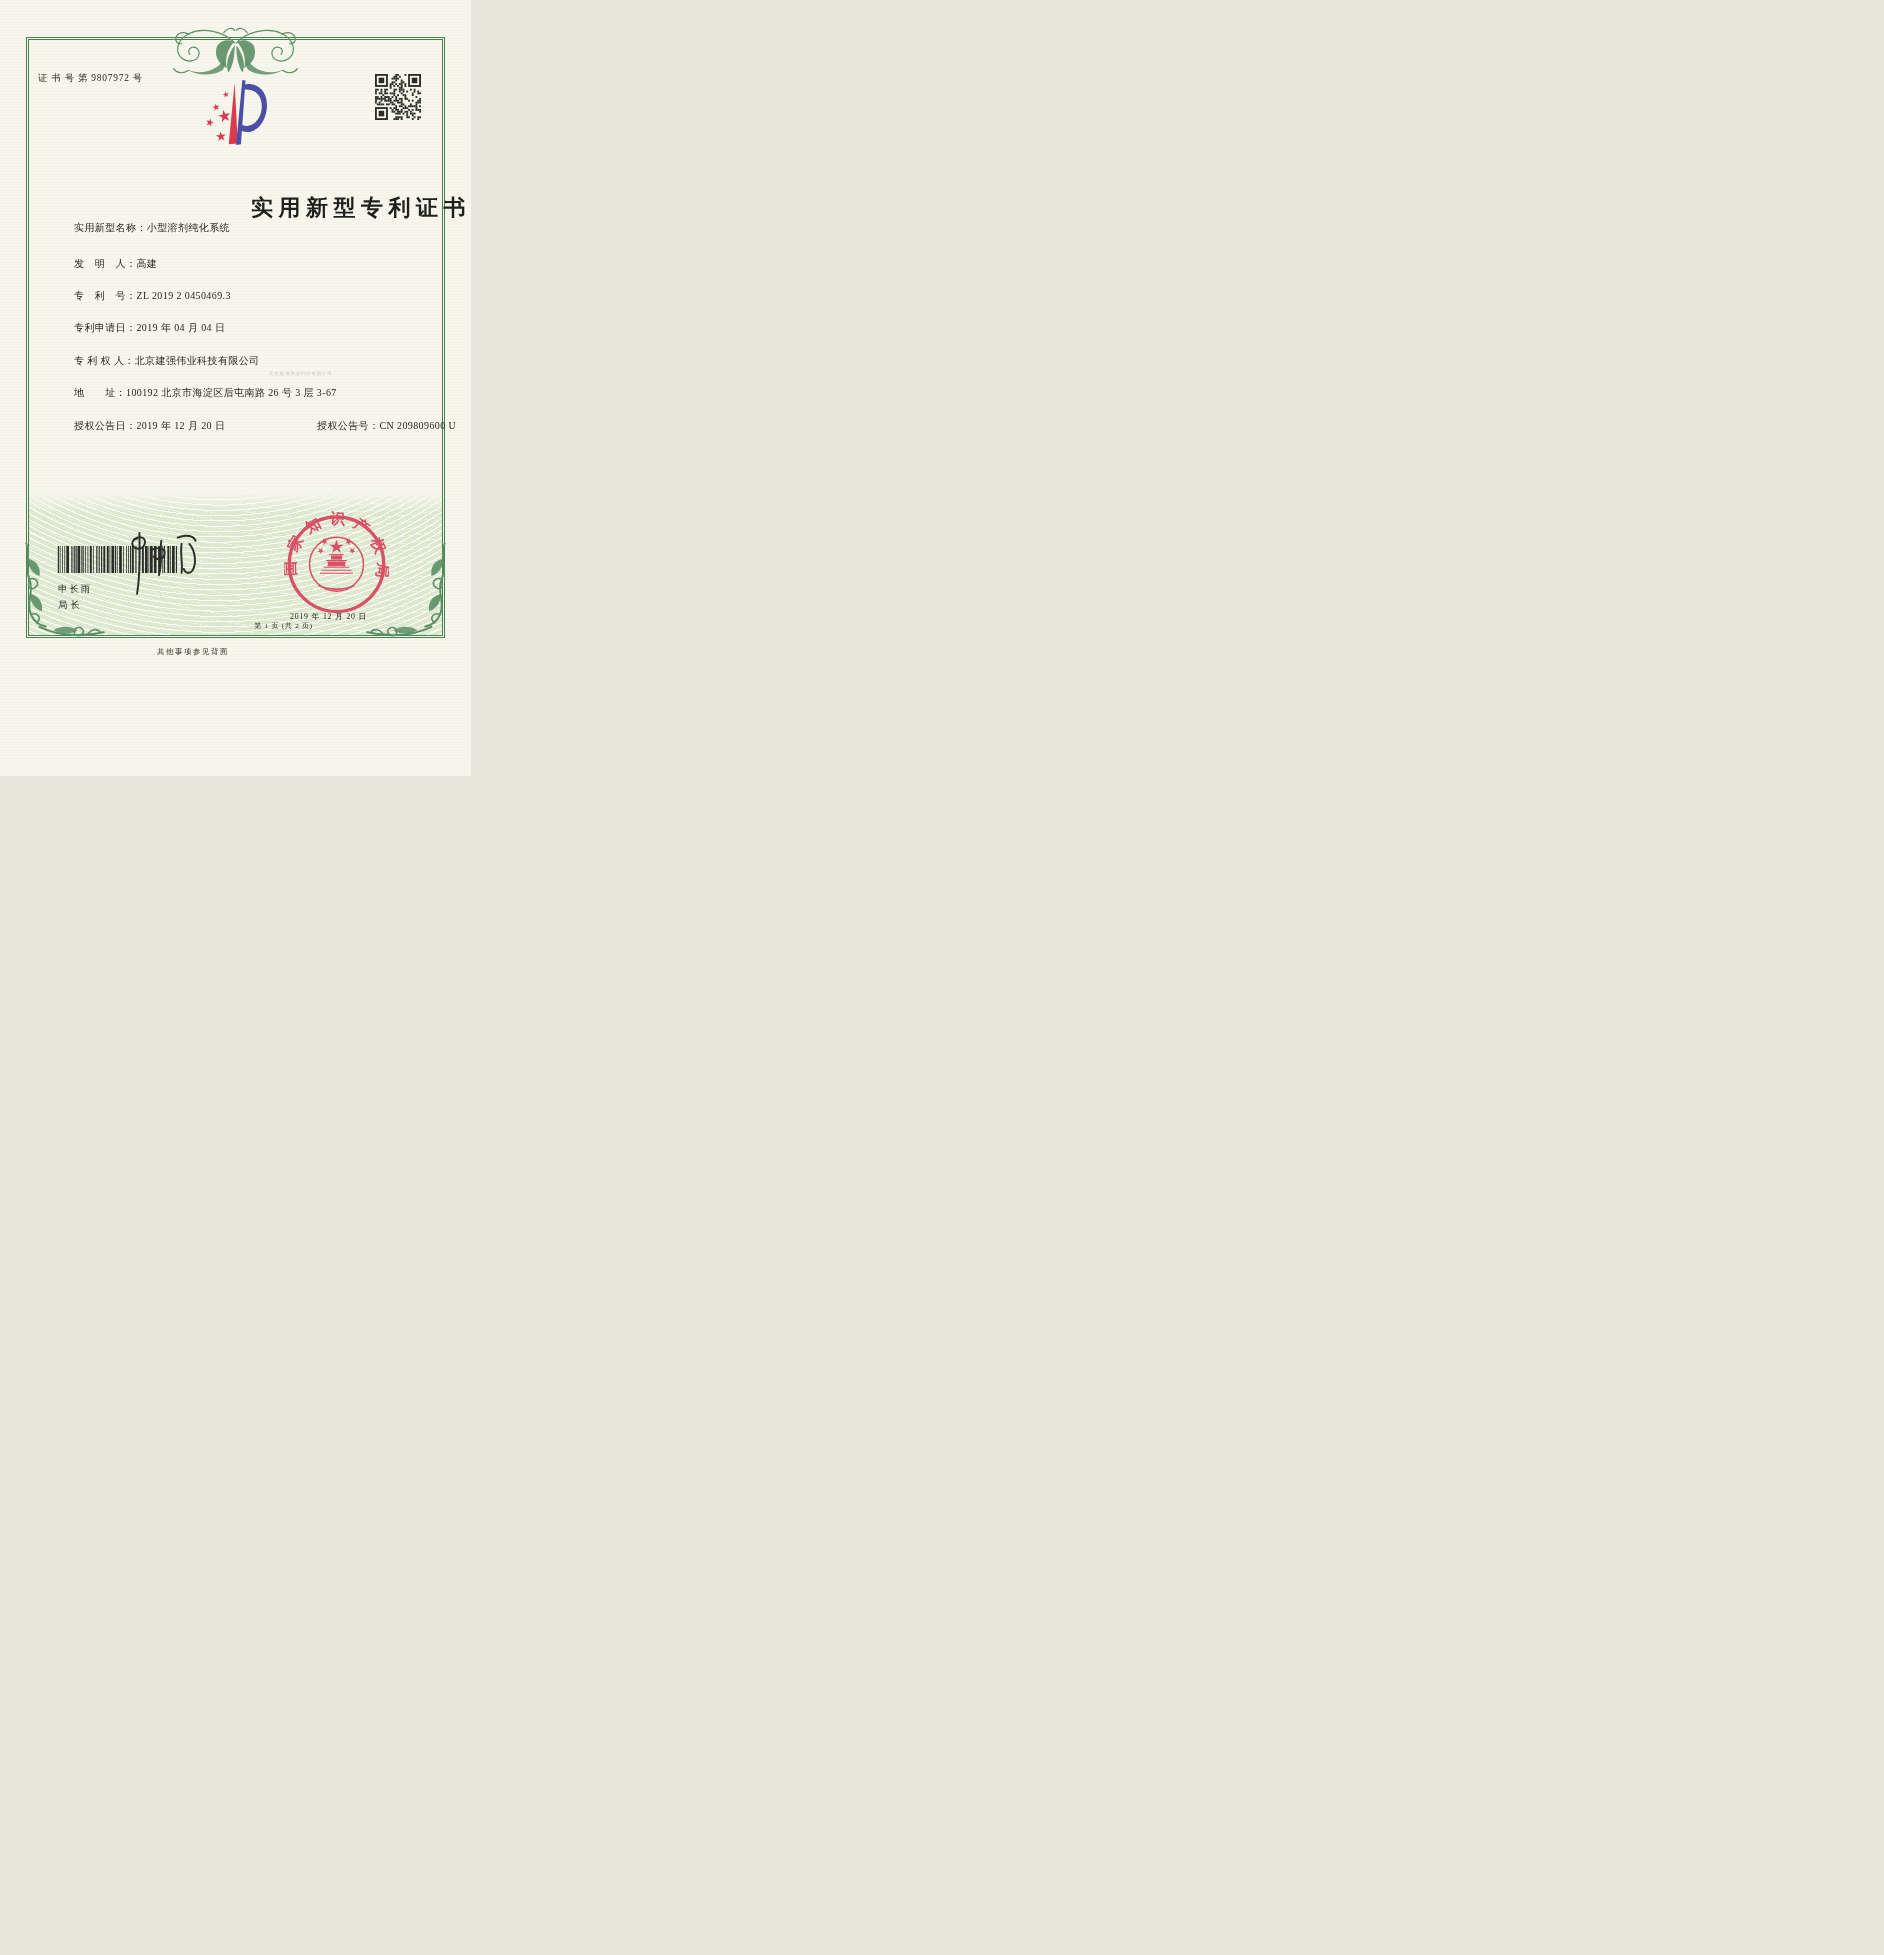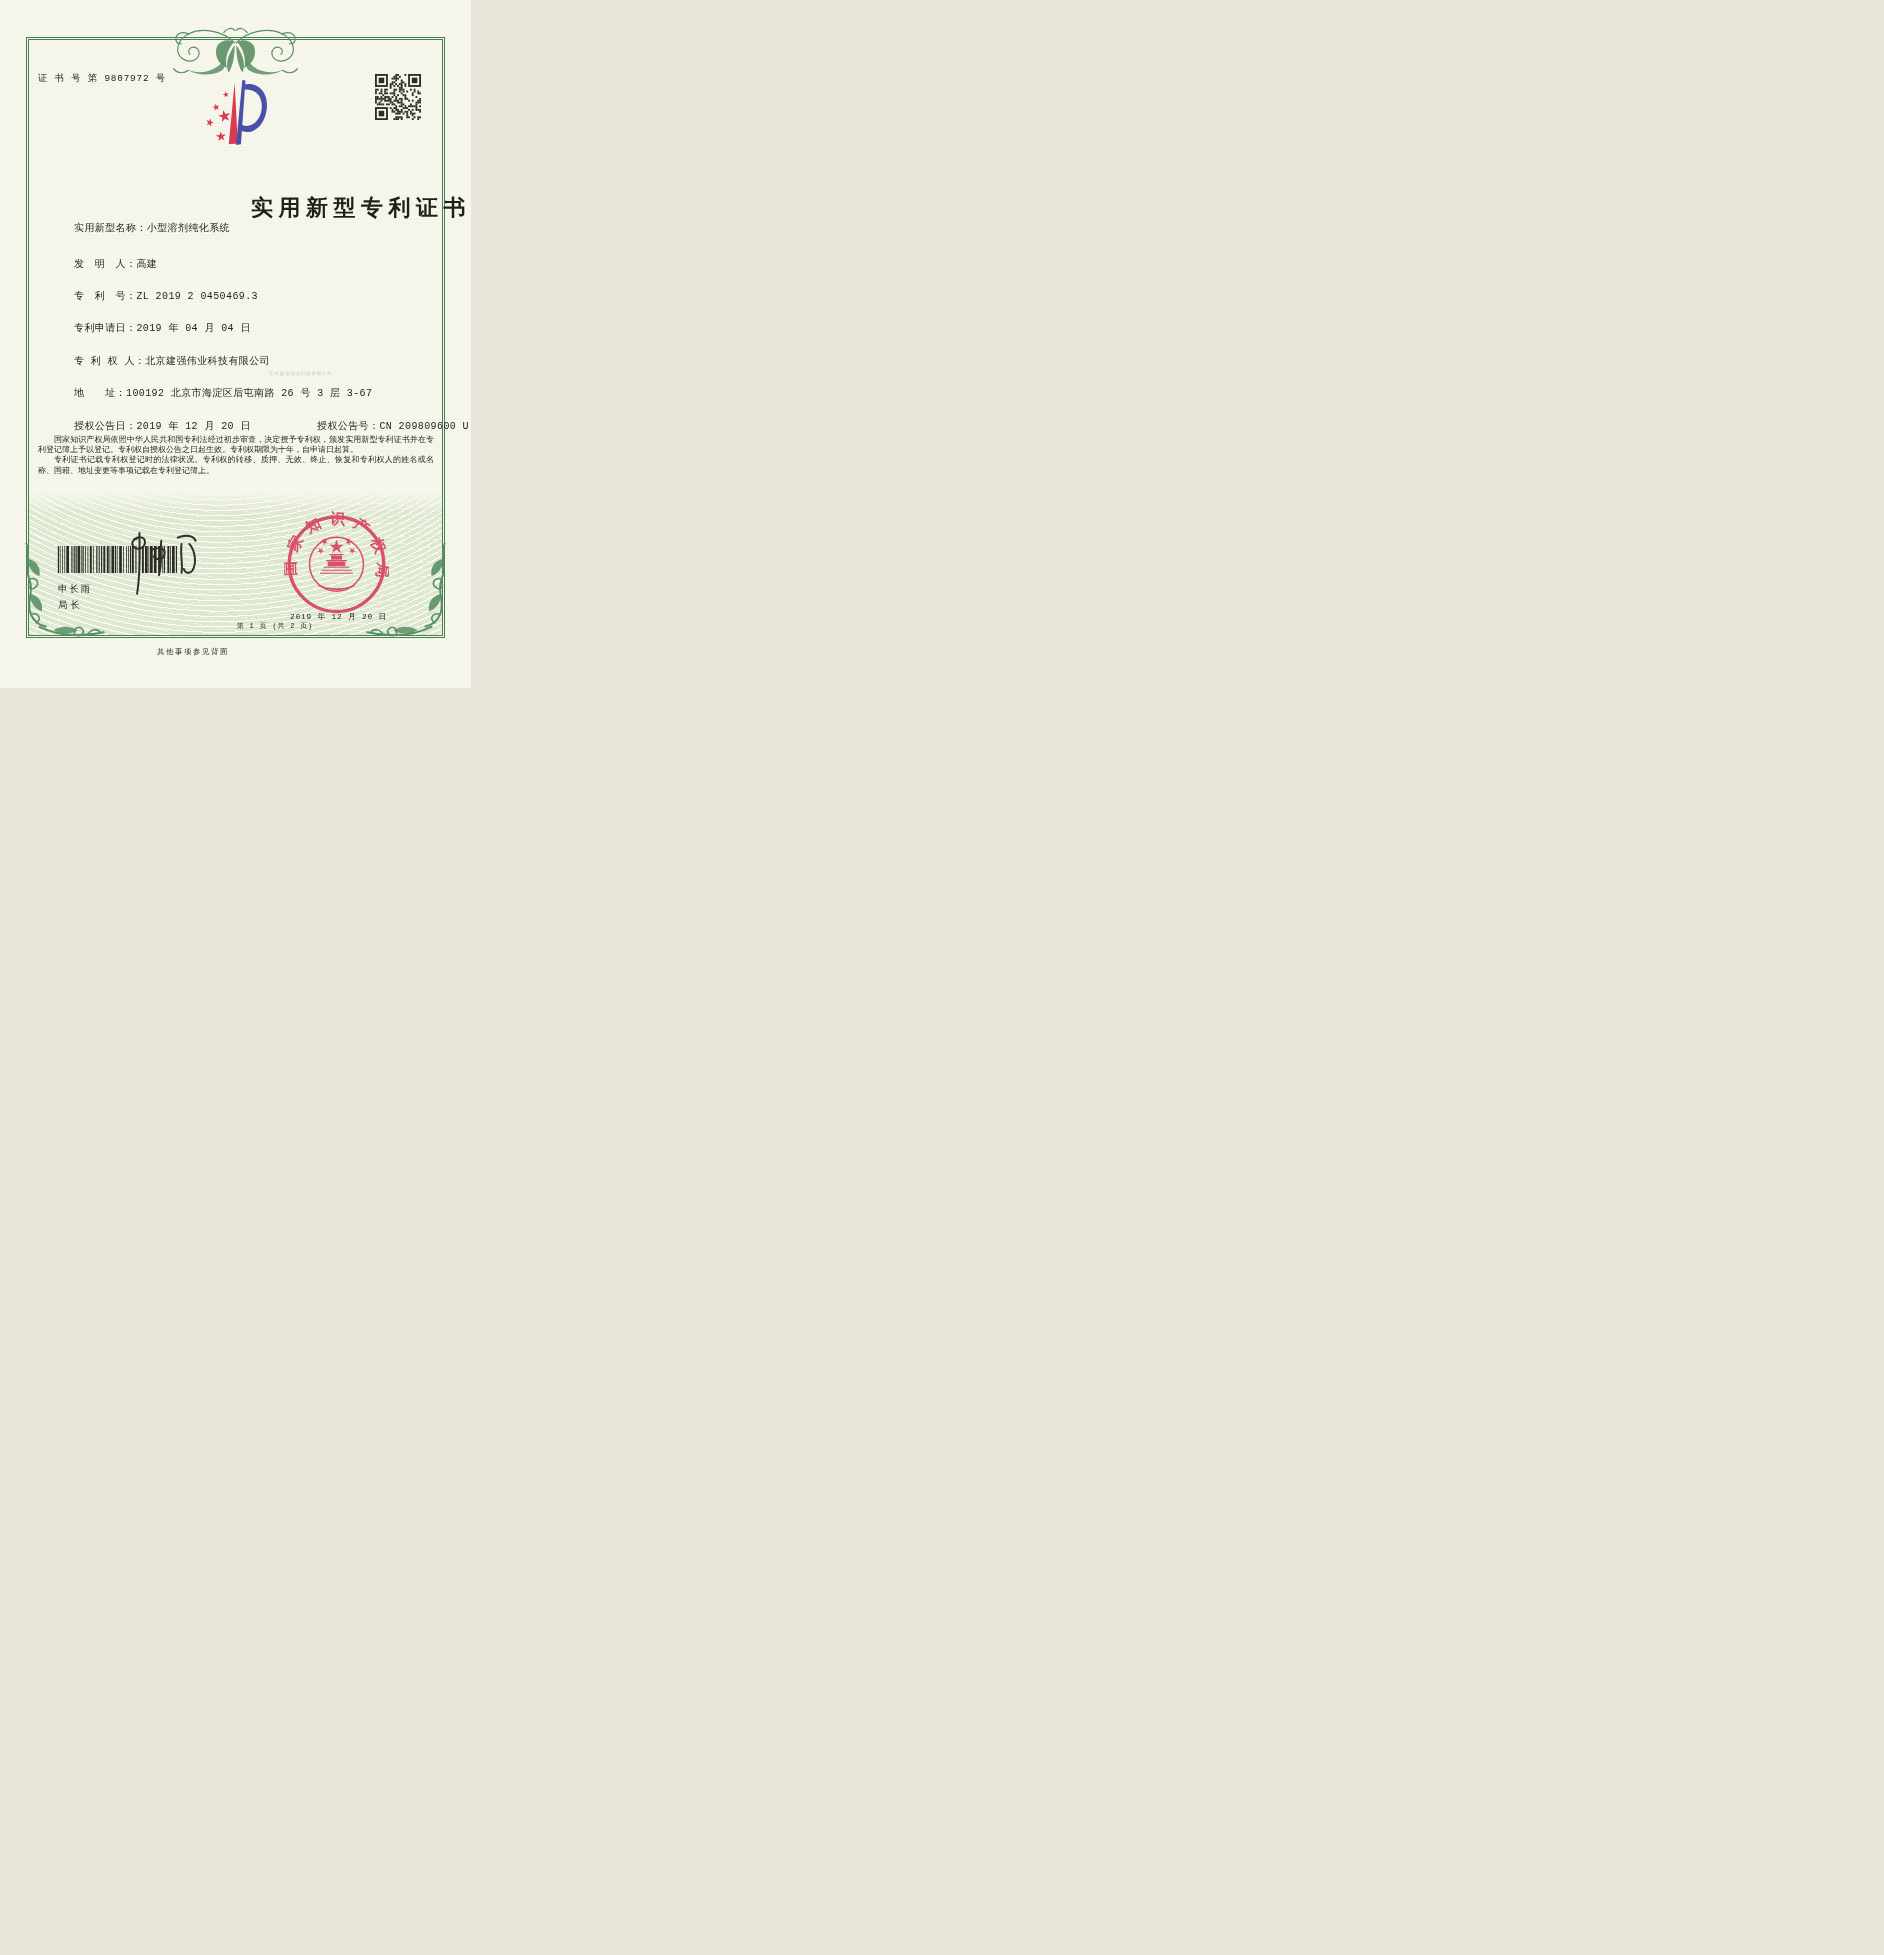--- a/index.html
+++ b/index.html
@@ -1,22 +1,22 @@
 <!DOCTYPE html>
 <html style="--frame-green: #47804f; --orn-green: #5a8f63; --wave-green: #dde8cf; --seal-red: #d8485f; --logo-red: #da3b4f; --logo-blue: #4b4fa6; --ink: #2b2b27;font-size:6.3px"><head>
 <meta charset="utf-8">
 <style>
   :root{
     --frame-green:#47804f; --orn-green:#5a8f63; --wave-green:#dde8cf;
     --seal-red:#d8485f; --logo-red:#da3b4f; --logo-blue:#4b4fa6;
     --ink:#2b2b27; --text:#1f1f1d; --wm:#b5b4a8;
   }
   html,body{margin:0;padding:0;background:#e8e6da;}
-  .page{position:relative;width:471px;height:688px;background:#f7f6ec;
-    font-family:Liberation Mono, monospace;color:var(--text);overflow:hidden;
+  .page{position:relative;width:471px;height:776px;background:#f7f6ec;
+    font-family:Liberation Serif, serif;color:var(--text);overflow:hidden;
     background-image:repeating-linear-gradient(180deg, rgba(120,140,100,.035) 0 0.4px, rgba(0,0,0,0) 0.4px 1.6px);}
   .frame{position:absolute;left:26px;top:37px;width:419px;height:601px;
     border:1.6px solid var(--frame-green);box-sizing:border-box;}
   .frame-inner{position:absolute;inset:0.8px;border:0.4px solid var(--frame-green);}
   .wave{position:absolute;left:2px;right:2px;bottom:2px;height:145px;
     background-color:var(--wave-green);
     background-image:
       repeating-radial-gradient(circle at 46% -313px, rgba(255,255,255,0) 0 4.3px, rgba(255,255,255,.95) 4.3px 5.3px),
       repeating-radial-gradient(circle at 75% -587px, rgba(255,255,255,0) 0 6.3px, rgba(255,255,255,.45) 6.3px 7px);}
   .wave-fade{position:absolute;left:0;right:0;top:0;height:23px;
@@ -318,24 +318,20 @@
   <div class="row row-inventor"><span>发　明　人：</span><span>高建</span></div>
   <div class="row row-patno"><span>专　利　号：</span><span>ZL 2019 2 0450469.3</span></div>
   <div class="row row-filing"><span>专利申请日：</span><span>2019 年 04 月 04 日</span></div>
   <div class="row row-patentee"><span>专 利 权 人：</span><span>北京建强伟业科技有限公司</span></div>
   <div class="row row-addr"><span>地　　址：</span><span>100192 北京市海淀区后屯南路 26 号 3 层 3-67</span></div>
   <div class="row row-grantdate"><span>授权公告日：</span><span>2019 年 12 月 20 日</span></div>
   <div class="row grantno"><span>授权公告号：</span><span>CN 209809600 U</span></div>
 
   <div class="t wm">北京建强伟业科技有限公司</div>
 
-  <div class="paras">
-    <p>国家知识产权局依照中华人民共和国专利法经过初步审查，决定授予专利权，颁发实用新型专利证书并在专利登记簿上予以登记。专利权自授权公告之日起生效。专利权期限为十年，自申请日起算。</p>
-    <p>专利证书记载专利权登记时的法律状况。专利权的转移、质押、无效、终止、恢复和专利权人的姓名或名称、国籍、地址变更等事项记载在专利登记簿上。</p>
-  </div>
 
   <svg class="barcode" id="barcode" width="122" height="27" viewBox="0 0 312 70">
       <rect x="0" y="0" width="3" height="70" fill="var(--ink)"></rect>
       <rect x="5" y="0" width="2" height="70" fill="var(--ink)"></rect>
       <rect x="11" y="0" width="2" height="70" fill="var(--ink)"></rect>
       <rect x="17" y="0" width="2" height="70" fill="var(--ink)"></rect>
       <rect x="22" y="0" width="7" height="70" fill="var(--ink)"></rect>
       <rect x="35" y="0" width="3" height="70" fill="var(--ink)"></rect>
       <rect x="41" y="0" width="3" height="70" fill="var(--ink)"></rect>
       <rect x="46" y="0" width="3" height="70" fill="var(--ink)"></rect>

